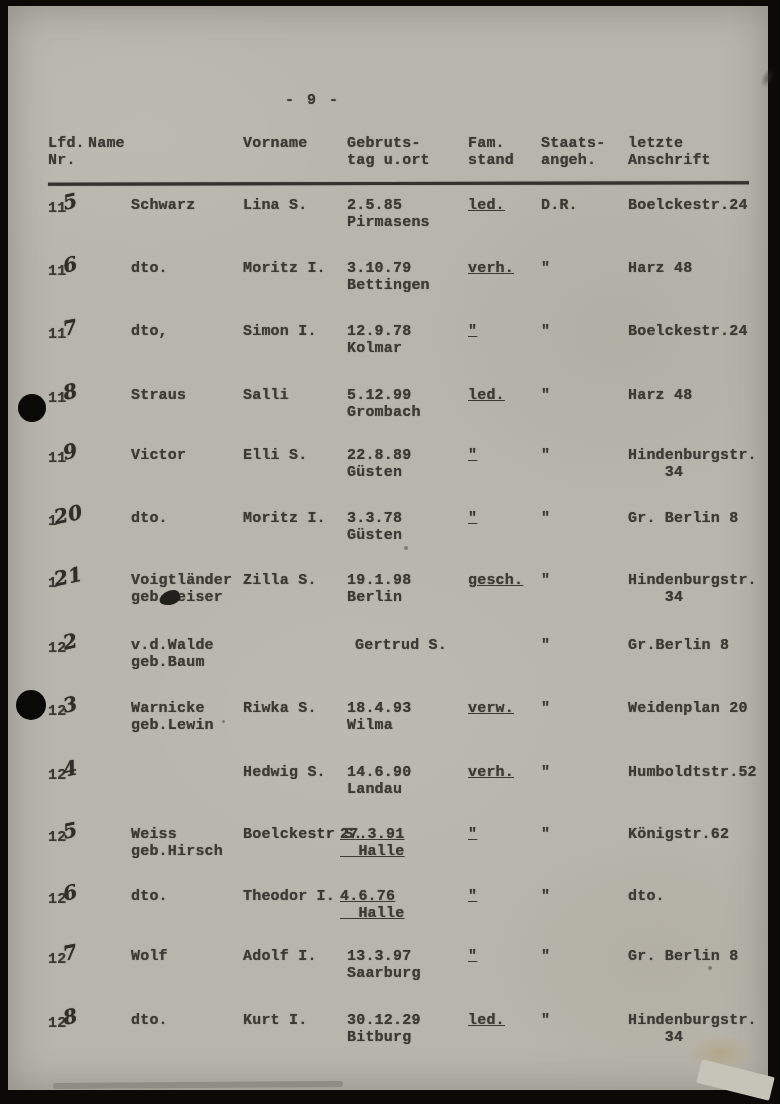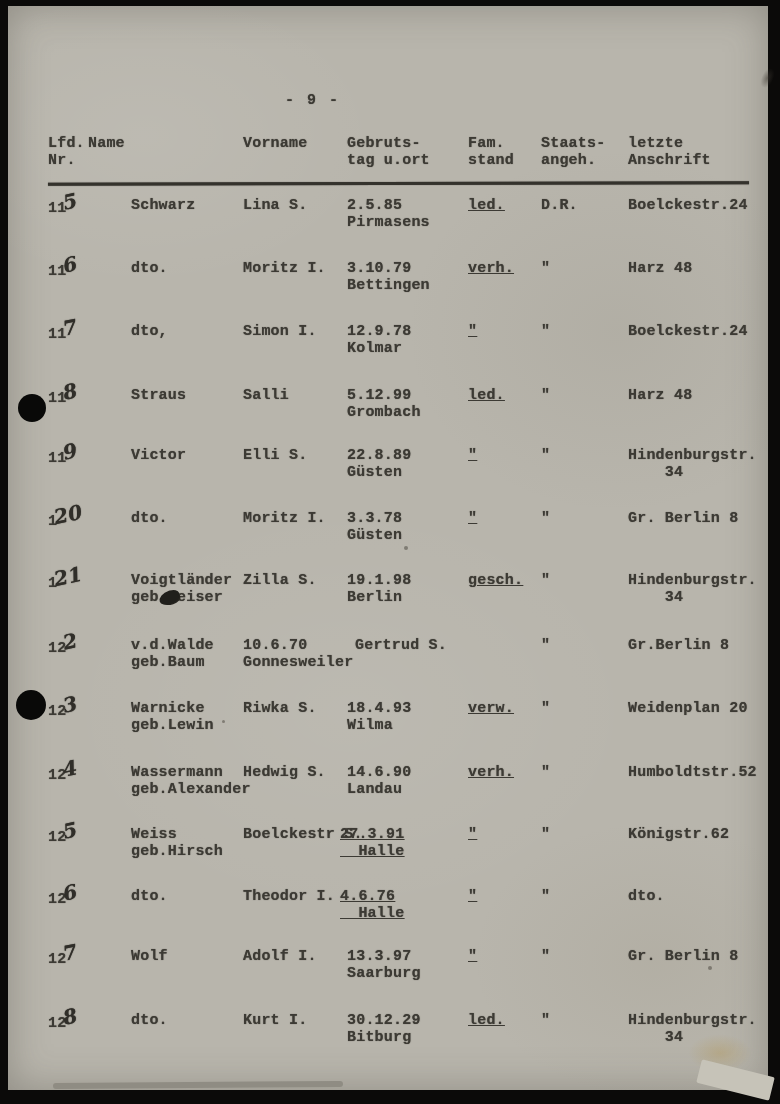--- a/index.html
+++ b/index.html
@@ -193,44 +193,40 @@
     <span class="cell c-fam type">gesch.</span>
     <span class="cell c-staats type">"</span>
     <span class="cell c-addr type">Hindenburgstr.
     34</span>
   </div>
 
   <div class="row r-122" style="top:631px">
     <span class="cell c-nr type"><span>12</span><span class="hand">2</span></span>
     <span class="cell c-name type">v.d.Walde
 geb.Baum</span>
-    <span class="cell c-vorname type">10.6.70
-Gonnesweiler</span>
     <span class="cell c-birth type">Gertrud S.</span>
     <span class="cell c-fam type"></span>
     <span class="cell c-staats type">"</span>
     <span class="cell c-addr type">Gr.Berlin 8</span>
   </div>
 
   <div class="row" style="top:694px">
     <span class="cell c-nr type"><span>12</span><span class="hand">3</span></span>
     <span class="cell c-name type">Warnicke
 geb.Lewin</span>
     <span class="cell c-vorname type">Riwka S.</span>
     <span class="cell c-birth type">18.4.93
 Wilma</span>
     <span class="cell c-fam type">verw.</span>
     <span class="cell c-staats type">"</span>
     <span class="cell c-addr type">Weidenplan 20</span>
   </div>
 
   <div class="row" style="top:758px">
     <span class="cell c-nr type"><span>12</span><span class="hand">4</span></span>
-    <span class="cell c-name type">Wassermann
-geb.Alexander</span>
     <span class="cell c-vorname type">Hedwig S.</span>
     <span class="cell c-birth type">14.6.90
 Landau</span>
     <span class="cell c-fam type">verh.</span>
     <span class="cell c-staats type">"</span>
     <span class="cell c-addr type">Humboldtstr.52</span>
   </div>
 
   <div class="row r-125" style="top:820px">
     <span class="cell c-nr type"><span>12</span><span class="hand">5</span></span>

